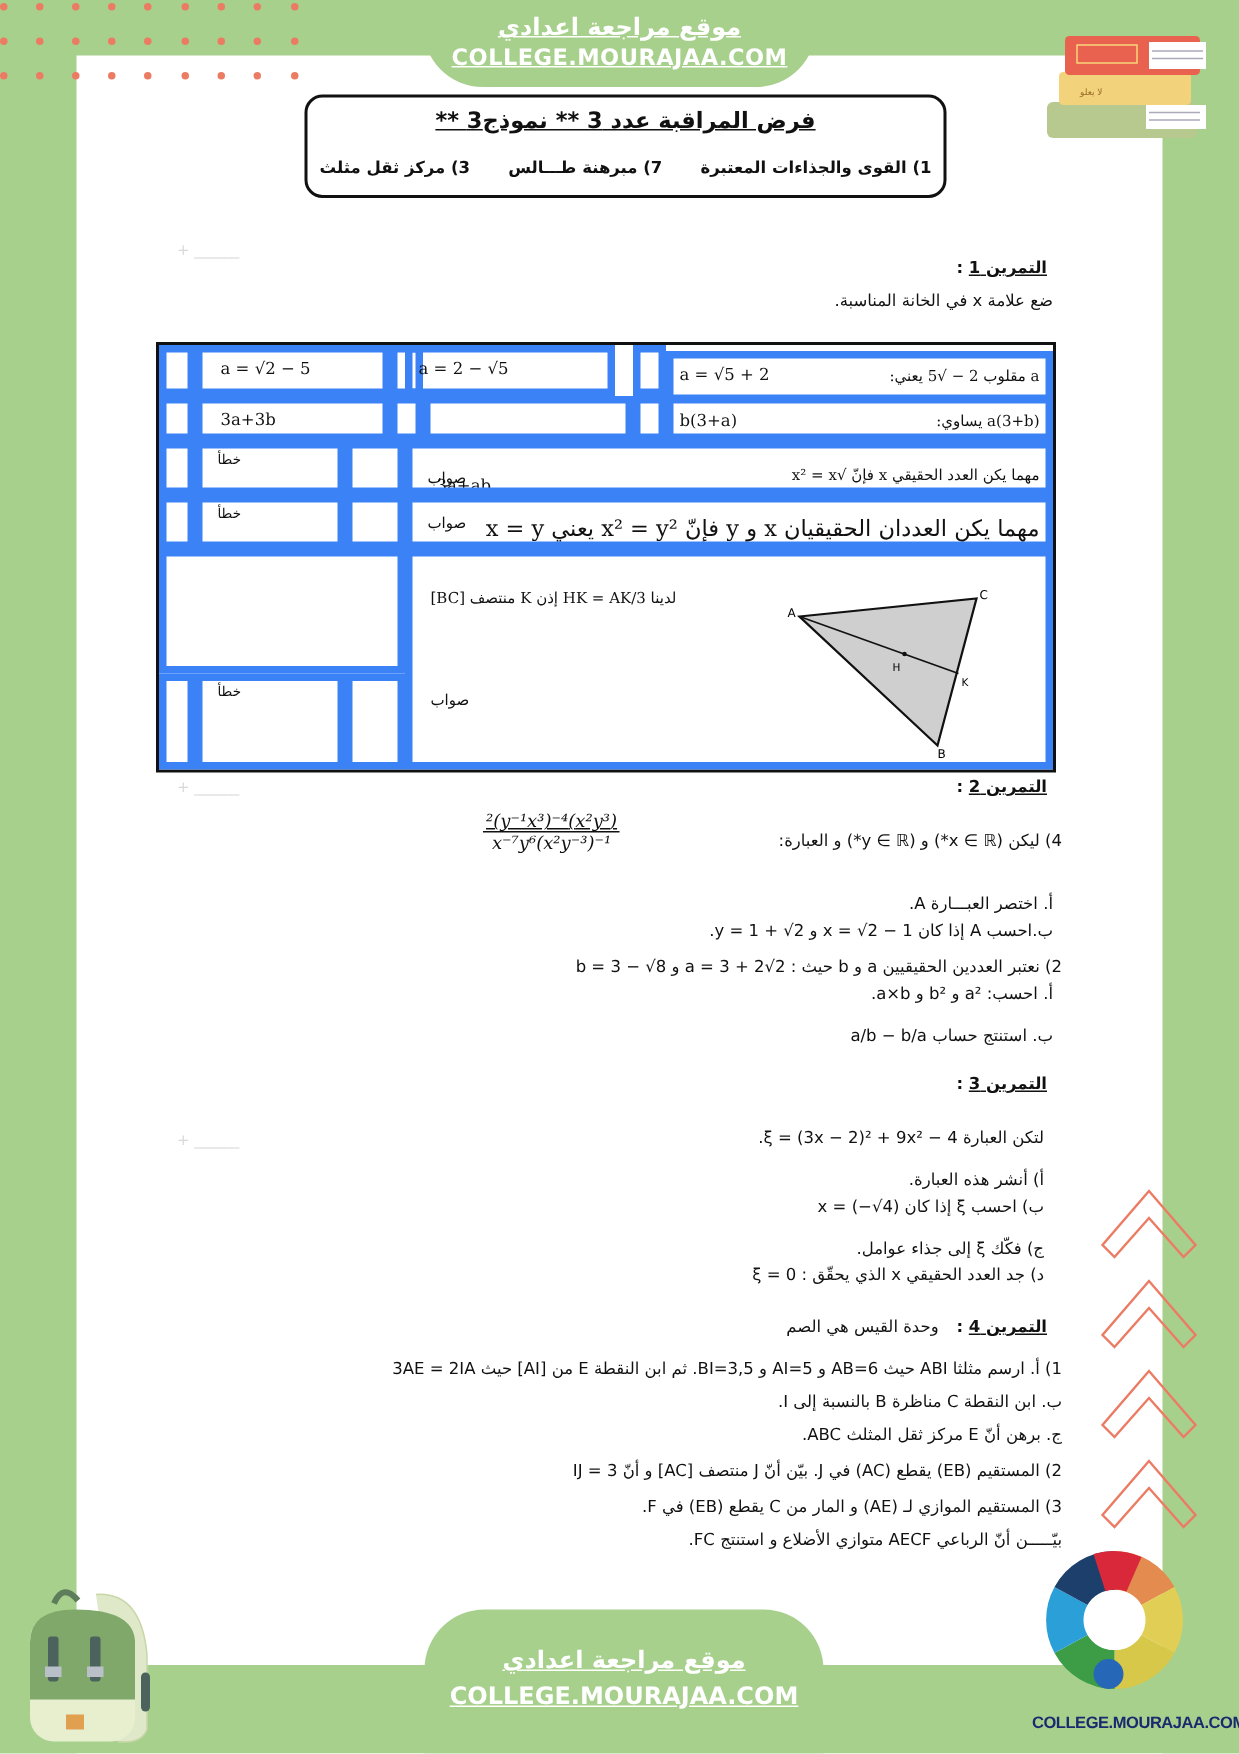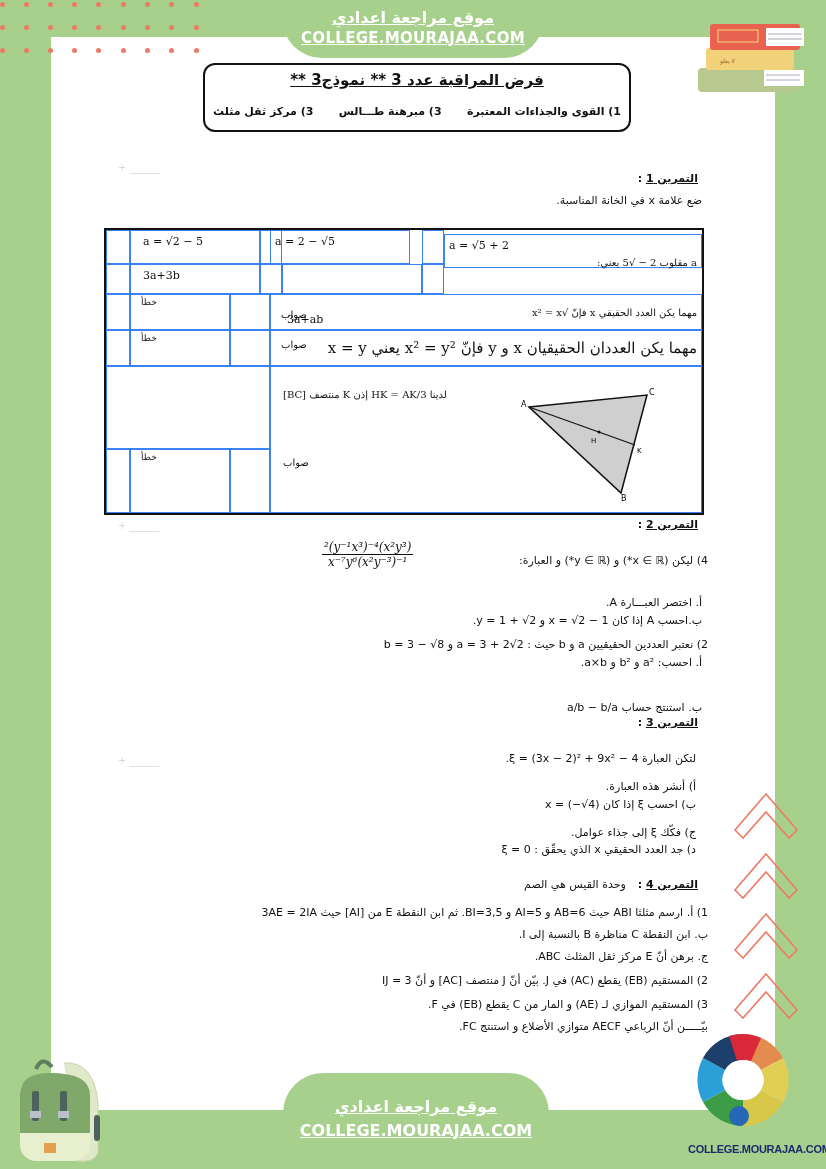--- a/index.html
+++ b/index.html
@@ -27,25 +27,25 @@
   .title-box .t1{position:absolute;left:0;right:0;top:6px;text-align:center;font-family:"DejaVu Sans",sans-serif;font-size:15px;font-weight:bold;text-decoration:underline;direction:rtl;}
   .title-box .t2{position:absolute;left:8px;right:8px;top:40px;font-family:"DejaVu Sans",sans-serif;font-size:11px;font-weight:bold;direction:rtl;display:flex;justify-content:space-between;}
 
   .rtl{direction:rtl;font-family:"DejaVu Sans",sans-serif;}
   .heading{position:absolute;font-family:"DejaVu Sans",sans-serif;font-size:11px;font-weight:bold;direction:rtl;}
   .heading u{text-decoration:underline;}
   .line{position:absolute;font-size:11px;direction:rtl;white-space:nowrap;font-family:"DejaVu Sans",sans-serif;}
   .math{font-family:"DejaVu Serif",serif;font-style:italic;}
 
   .tbl{position:absolute;left:104px;top:228px;width:600px;height:287px;border:2px solid #111;box-sizing:border-box;}
-  .cell{position:absolute;border:1px solid #3b82f6;box-sizing:border-box;font-size:11px;}
+  .cell{position:absolute;border:5px solid #3b82f6;box-sizing:border-box;font-size:11px;}
   .cell .txt{position:absolute;font-family:"DejaVu Serif",serif;white-space:nowrap;}
 
   .frac{display:inline-block;vertical-align:middle;text-align:center;font-style:italic;}
-  .frac .n{display:block;border-bottom:1px solid #111;padding:0 2px;}
+  .frac .n{display:block;border-bottom:1px solid #111;padding:0 2px;text-decoration:underline;}
   .frac .d{display:block;padding:0 2px;}
 </style>
 </head>
 <body>
 
 <div class="frame-top"></div>
 <div class="frame-left"></div>
 <div class="frame-right"></div>
 <div class="frame-bottom"></div>
 
@@ -146,21 +146,21 @@
 </div>
 
 <div class="ghost" style="left:118px;top:162px;">+ ______</div>
 <div class="ghost" style="left:118px;top:520px;">+ ______</div>
 <div class="ghost" style="left:118px;top:755px;">+ ______</div>
 
 <div class="title-box">
   <div class="t1">فرض المراقبة عدد 3 ** نموذج3 **</div>
   <div class="t2">
     <span>1) القوى والجذاءات المعتبرة</span>
-    <span>3) مبرهنة طـــالس</span>
+    <span>7) مبرهنة طـــالس</span>
     <span>3) مركز ثقل مثلث</span>
   </div>
 </div>
 
 <div class="heading" style="right:128px;top:172px;">
   <u>التمرين 1</u> :
 </div>
 <div class="line" style="right:124px;top:194px;">ضع علامة x في الخانة المناسبة.</div>
 
 <div class="tbl">
@@ -169,32 +169,36 @@
   <div class="cell" style="left:24px;top:0;width:130px;height:34px;">
       <span class="txt" style="left:12px;top:4px;">a = √2 − 5</span>
     </div>
   <div class="cell" style="left:154px;top:0;width:22px;height:34px;"></div>
   <div class="cell" style="left:164px;top:0;width:140px;height:34px;">
       <span class="txt" style="left:4px;top:4px;">a = 2 − √5</span>
     </div>
   <div class="cell" style="left:316px;top:0;width:22px;height:34px;"></div>
   <div class="cell" style="left:338px;top:4px;width:258px;height:34px;">
     <span class="txt" style="left:4px;top:4px;">a = √5 + 2</span>
-    <span class="txt rtl" style="right:4px;top:6px;font-size:10px;margin-top:16px;">a مقلوب 2 − √5 يعني:</span>
+    <span class="txt rtl" style="right:4px;top:6px;font-size:10px;">a مقلوب 2 − √5 يعني:</span>
   </div>
 
   <div class="cell" style="left:0;top:34px;width:24px;height:30px;"></div>
   <div class="cell" style="left:24px;top:34px;width:130px;height:30px;text-decoration:underline;">
       <span class="txt" style="left:12px;top:4px;">3a+3b</span>
     </div>
   <div class="cell" style="left:154px;top:34px;width:22px;height:30px;"></div>
   <div class="cell" style="left:176px;top:34px;width:140px;height:30px;">
       <span class="txt" style="left:4px;top:4px;margin-top:44px;">3a+ab</span>
     </div>
   <div class="cell" style="left:316px;top:34px;width:22px;height:30px;"></div>
+  <div class="cell" style="left:338px;top:34px;width:258px;height:30px;">
+    <span class="txt" style="left:4px;top:5px;">b(3+a)</span>
+    <span class="txt rtl" style="right:4px;top:6px;font-size:10px;">a(3+b) يساوي:</span>
+  </div>
 
   <div class="cell" style="left:0;top:64px;width:24px;height:36px;"></div>
   <div class="cell" style="left:24px;top:64px;width:100px;height:36px;">
       <span class="txt rtl" style="left:10px;top:2px;font-size:9px;">خطأ</span>
     </div>
   <div class="cell" style="left:124px;top:64px;width:40px;height:36px;"></div>
   <div class="cell" style="left:164px;top:64px;width:432px;height:36px;">
     <span class="txt rtl" style="left:10px;top:14px;font-size:10px;">صواب</span>
     <span class="txt rtl" style="right:4px;top:12px;font-size:10px;">مهما يكن العدد الحقيقي x فإنّ √x² = x</span>
   </div>
@@ -237,21 +241,21 @@
 <div class="line" style="right:118px;top:554px;">
   <span>4) ليكن (x ∈ ℝ*) و (y ∈ ℝ*) و العبارة:</span>
 </div>
 <div class="line math" style="left:322px;top:540px;font-size:12px;">
   <span class="frac"><span class="n">(x²y³)²(y⁻¹x³)⁻⁴</span><span class="d">x⁻⁷y⁶(x²y⁻³)⁻¹</span></span>
 </div>
 <div class="line" style="right:124px;top:596px;">أ. اختصر العبـــارة A.</div>
 <div class="line" style="right:124px;top:614px;">ب.احسب A إذا كان x = √2 − 1 و y = 1 + √2.</div>
 <div class="line" style="right:118px;top:638px;">2) نعتبر العددين الحقيقيين a و b حيث : a = 3 + 2√2 و b = 3 − √8</div>
 <div class="line" style="right:124px;top:656px;">أ. احسب: a² و b² و a×b.</div>
-<div class="line" style="right:124px;top:684px;margin-top:17px;">ب. استنتج حساب a/b − b/a</div>
+<div class="line" style="right:124px;top:684px;">ب. استنتج حساب a/b − b/a</div>
 
 <div class="heading" style="right:128px;top:716px;">
   <u>التمرين 3</u> :
 </div>
 <div class="line" style="right:130px;top:752px;">لتكن العبارة ξ = (3x − 2)² + 9x² − 4.</div>
 <div class="line" style="right:130px;top:780px;">أ) أنشر هذه العبارة.</div>
 <div class="line" style="right:130px;top:798px;">ب) احسب ξ إذا كان x = (−√4)</div>
 <div class="line" style="right:130px;top:826px;">ج) فكّك ξ إلى جذاء عوامل.</div>
 <div class="line" style="right:130px;top:843px;">د) جد العدد الحقيقي x الذي يحقّق : ξ = 0</div>
 

